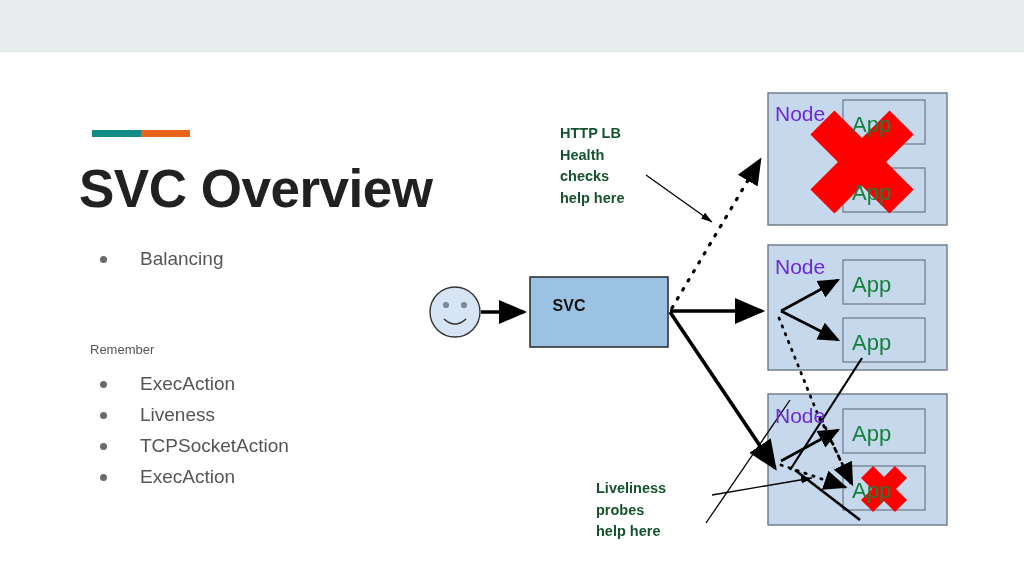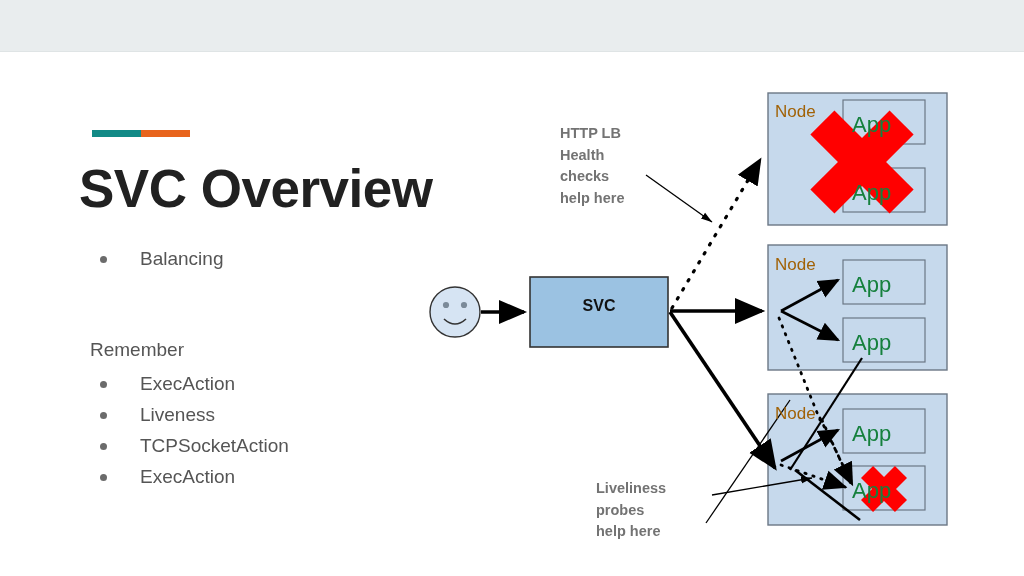--- a/index.html
+++ b/index.html
@@ -86,51 +86,51 @@
     left: 8px;
     top: 13px;
     width: 7px;
     height: 7px;
     border-radius: 50%;
     background: #6b6b6b;
   }
   #remember-label {
     position: absolute;
     left: 90px; top: 336px;
-    font-size: 19px;
+    font-size: 13px;
     color: #555555;
     line-height: 28px;
     white-space: nowrap;
   }
   .anno-text {
     position: absolute;
     font-size: 14.5px;
     font-weight: bold;
-    color: #737373;
+    color: #14532d;
     line-height: 21.5px;
     white-space: pre;
   }
   #anno-http { left: 560px; top: 123px; }
   #anno-live { left: 596px; top: 478px; }
   .node-label {
     position: absolute;
-    font-size: 17px;
-    color: #a16207;
+    font-size: 21px;
+    color: #6d28d9;
     white-space: nowrap;
   }
   .app-label {
     position: absolute;
     font-size: 22px;
     color: #15803d;
     white-space: nowrap;
     text-align: right;
   }
   #svc-label {
     position: absolute;
-    left: 530px; top: 297px;
+    left: 500px; top: 297px;
     width: 138px;
     text-align: center;
     font-size: 16px;
     font-weight: bold;
     color: #111111;
   }
 </style>
 </head>
 <body>
 

